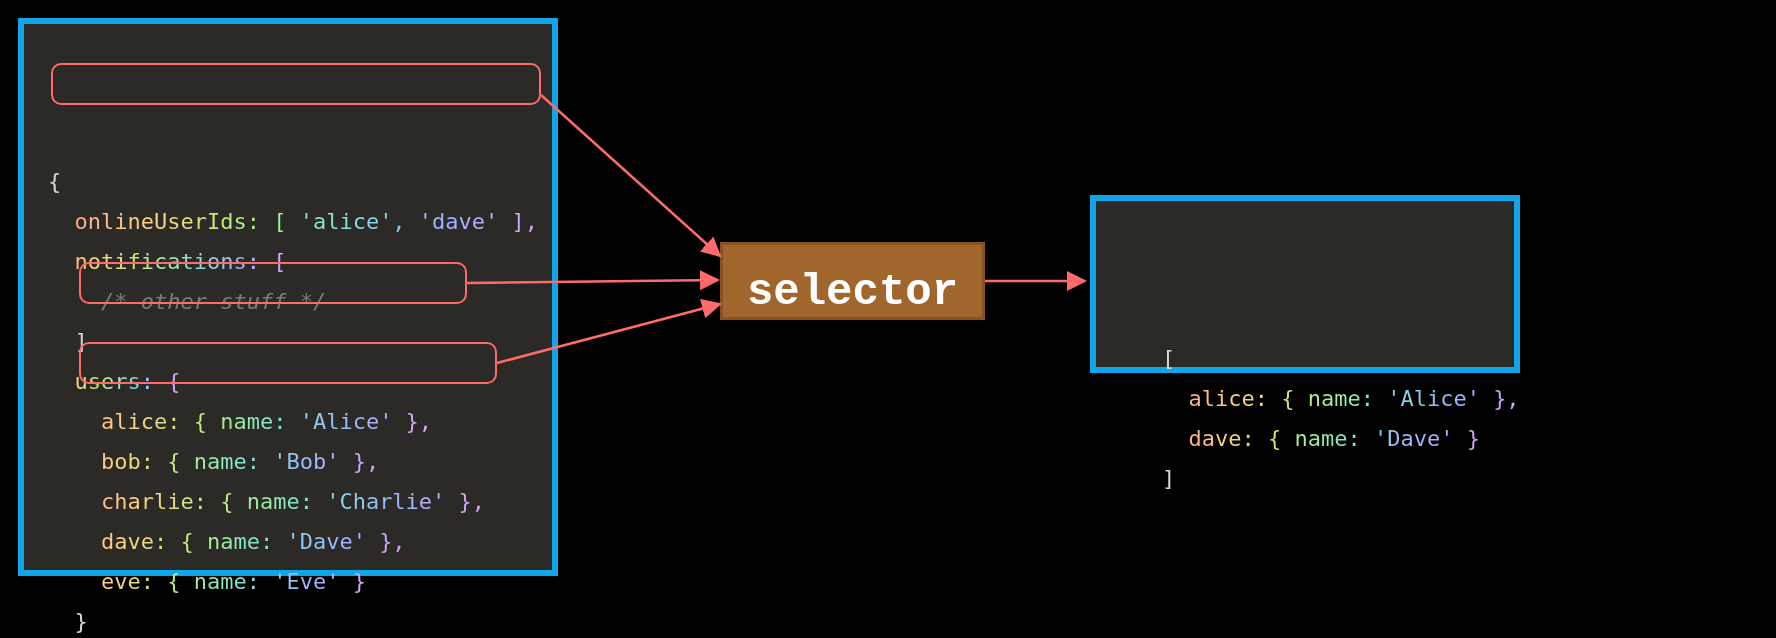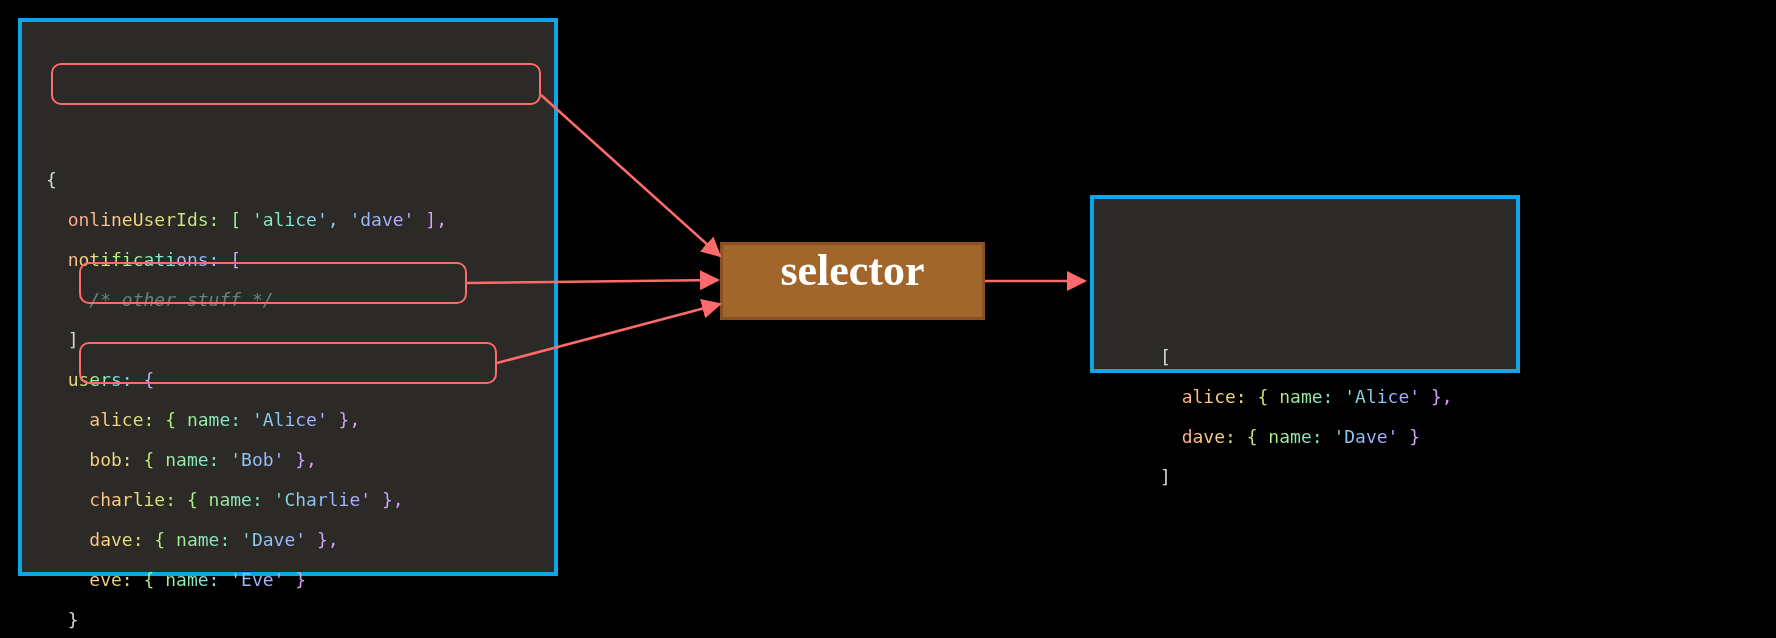--- a/index.html
+++ b/index.html
@@ -12,24 +12,24 @@
     font-family: "Menlo", "Consolas", "DejaVu Sans Mono", monospace;
   }
   .stage {
     position: relative;
     width: 1776px;
     height: 638px;
   }
   .panel {
     position: absolute;
     background: #2b2a27;
-    border: 4px solid #0ea5e9;
+    border: 6px solid #0ea5e9;
     box-sizing: border-box;
     color: #d0d0d0;
-    font-size: 18px;
+    font-size: 22px;
     line-height: 40px;
     white-space: pre;
   }
   .panel .code {
     padding: 18px 24px;
   }
   .tok-punc  { color: #d6d6d6; } 
   .tok-cm    { color: #7a7a7a; font-style: italic; }
   .rainbow {
     background: linear-gradient(90deg,
@@ -45,23 +45,23 @@
     border-radius: 10px;
     box-sizing: border-box;
     pointer-events: none;
   }
   .selector-box {
     position: absolute;
     background: #a0662c;
     border: 3px solid #8a5222;
     box-sizing: border-box;
     display: flex;
-    align-items: flex-start;
+    align-items: flex-end;
     justify-content: center;
-    font-family: Liberation Serif, serif;
+    font-family: Liberation Mono, monospace;
     font-weight: 700;
     color: #fff;
   }
   svg.arrows {
     position: absolute;
     left: 0; top: 0;
     width: 1776px; height: 638px;
     pointer-events: none;
   }
 </style>

